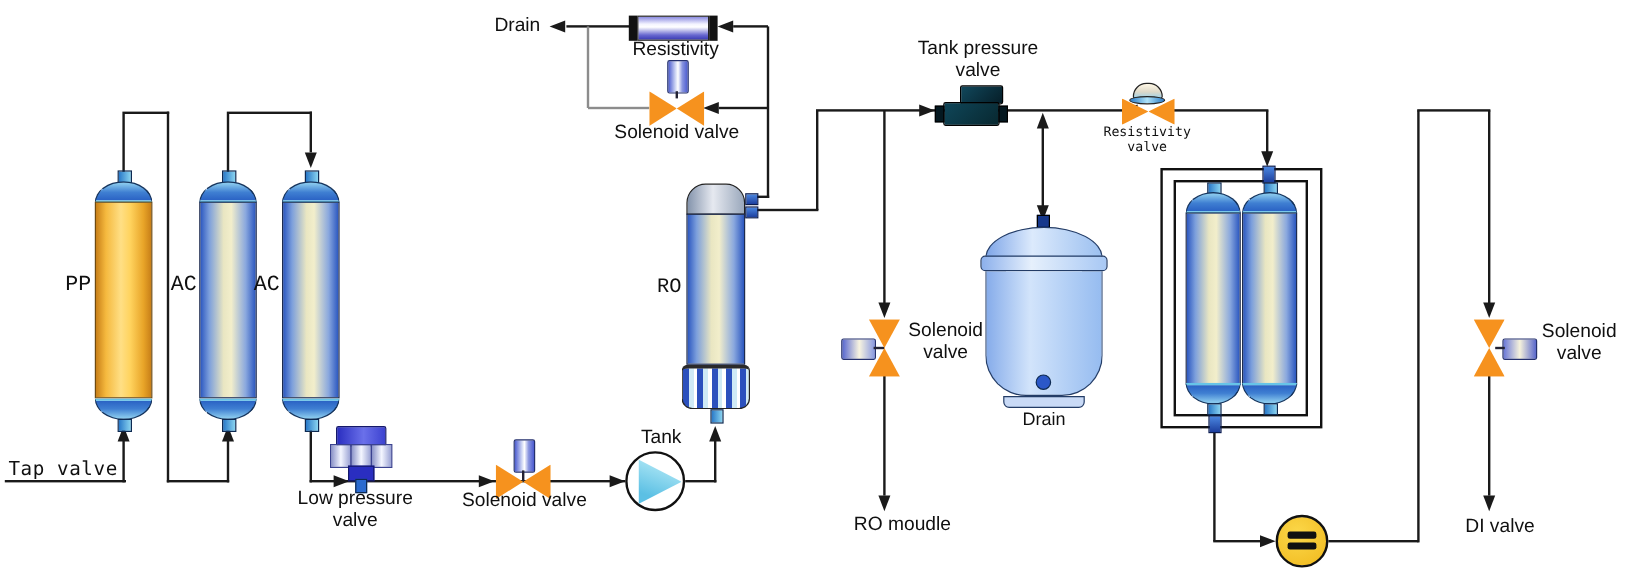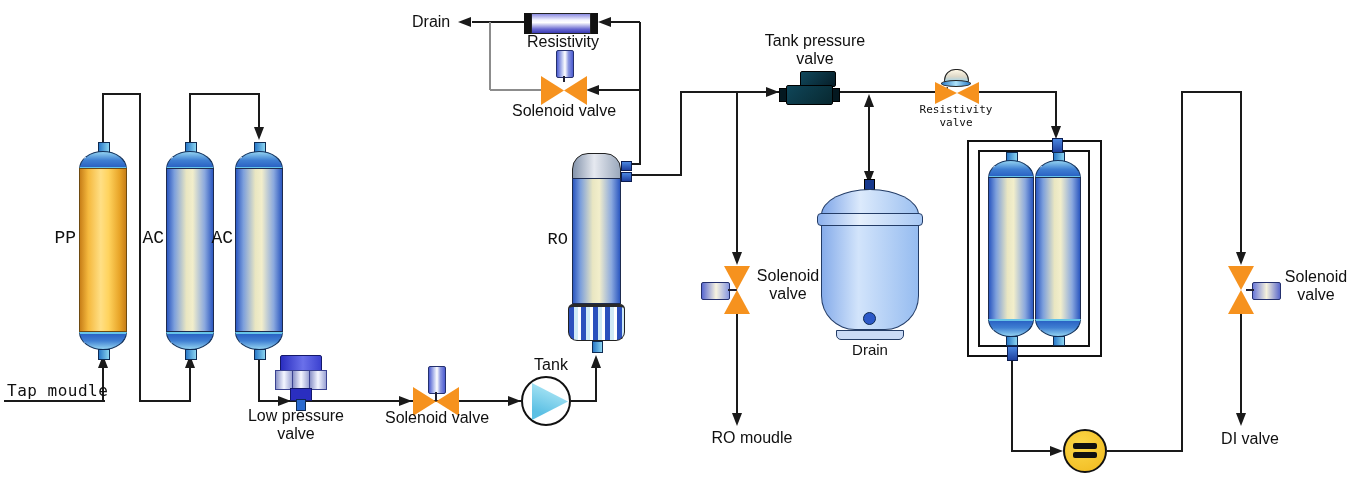--- a/index.html
+++ b/index.html
@@ -227,21 +227,21 @@
   <div>
     <div class="act" style="left:1252px;top:282px;width:27px;height:16px;background:linear-gradient(90deg,#6a78d8 0%,#f6f2dc 50%,#5a68cc 100%);"></div>
     <div class="stem" style="position:absolute;left:1246px;top:289px;width:8px;height:2px;"></div>
     <div class="tri tp" style="left:1228px;top:266px;width:26px;height:24px;"></div>
     <div class="tri bt" style="left:1228px;top:290px;width:26px;height:24px;"></div>
   </div>
 
   <div class="lbl left" style="left:412px;top:13px;">Drain</div>
   <div class="lbl" style="left:496px;top:33px;width:134px;">Resistivity</div>
   <div class="lbl" style="left:497px;top:102px;width:134px;">Solenoid valve</div>
-  <div class="lbl left mono" style="left:7px;top:382px;letter-spacing:0.5px;">Tap moudle</div>
+  <div class="lbl left mono" style="left:7px;top:382px;letter-spacing:0.5px;">Tap valve</div>
   <div class="lbl right mono" style="left:44px;top:229px;width:32px;font-size:18px;">PP</div>
   <div class="lbl right mono" style="left:132px;top:229px;width:32px;font-size:18px;">AC</div>
   <div class="lbl right mono" style="left:201px;top:229px;width:32px;font-size:18px;">AC</div>
   <div class="lbl right mono" style="left:536px;top:231px;width:32px;font-size:17px;">RO</div>
   <div class="lbl" style="left:226px;top:407px;width:140px;">
     <div>Low pressure</div>
     <div>valve</div>
   </div>
   <div class="lbl" style="left:370px;top:409px;width:134px;">Solenoid valve</div>
   <div class="lbl" style="left:512px;top:356px;width:78px;">Tank</div>

